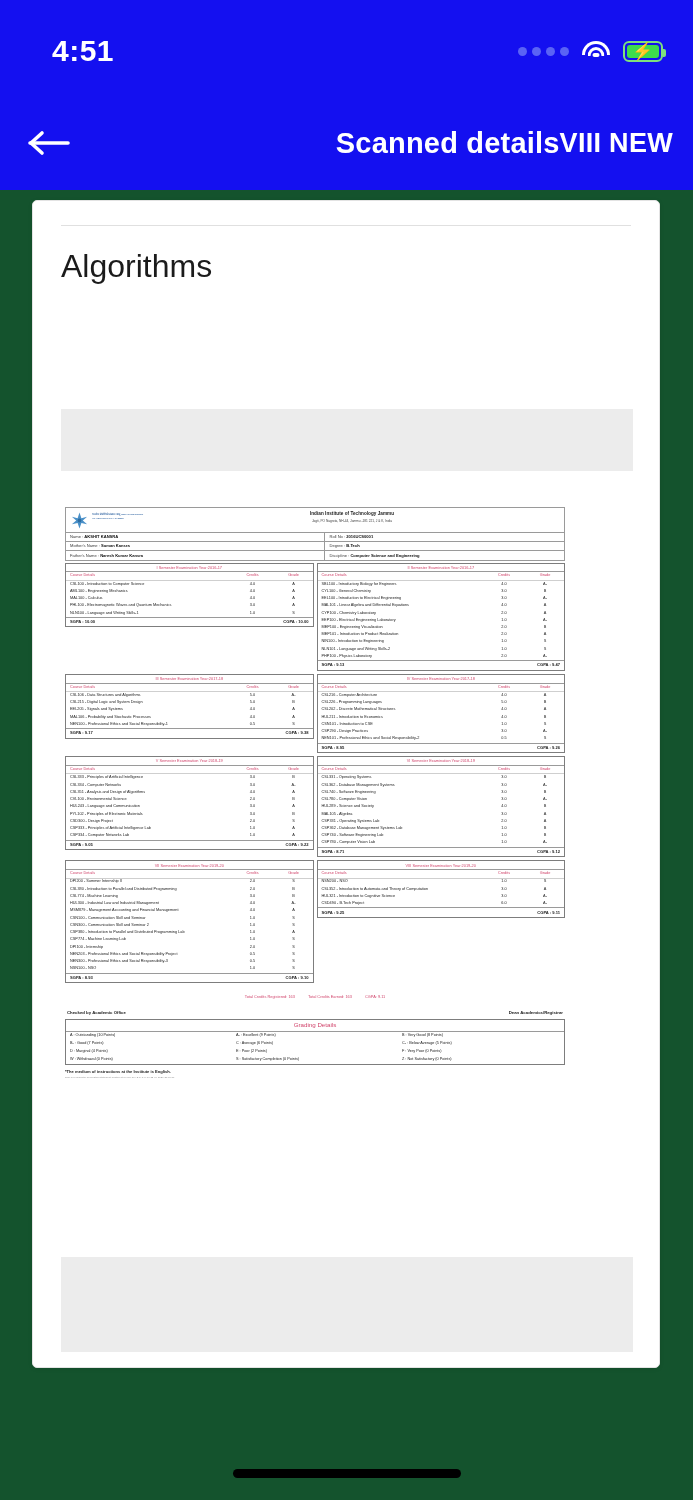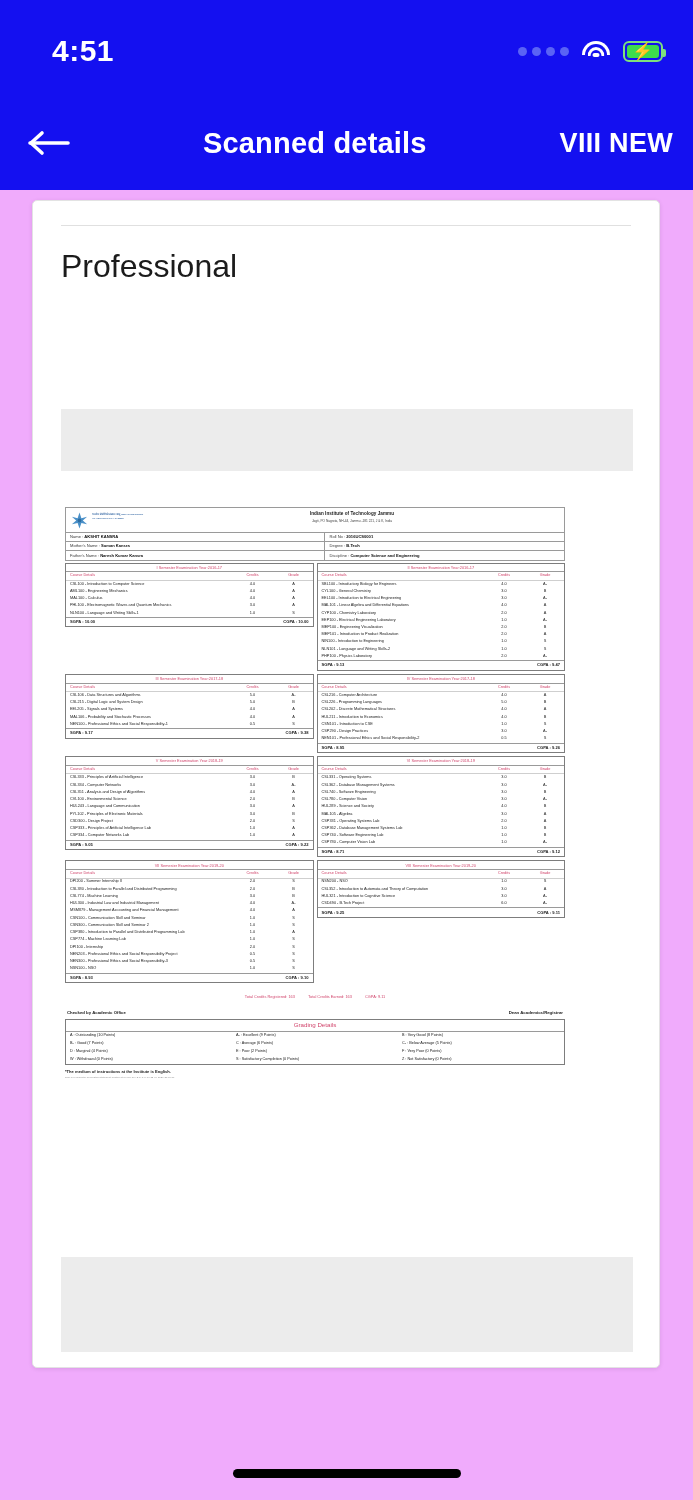--- a/index.html
+++ b/index.html
@@ -2,21 +2,21 @@
 <html><head>
 <meta charset="utf-8">
 <style>
   * { box-sizing: border-box; margin: 0; padding: 0; }
   html, body {
     width: 693px; height: 1500px;
     background: #ffffff;
     font-family: "Liberation Sans", sans-serif;
     overflow: hidden;
   }
-  .phone { position: relative; width: 693px; height: 1500px; background:#f0abfc; }
+  .phone { position: relative; width: 693px; height: 1500px; background:#14532d; }
 
   
   .topbar {
     position:absolute; top:0; left:0; width:693px; height:190px;
     background:#1410F0;
   }
   .statusbar {
     position:absolute; top:0; left:0; width:100%; height:80px;
     display:flex; align-items:center; justify-content:space-between;
     padding: 22px 30px 0 52px;
@@ -41,21 +41,21 @@
   .appbar {
     position:absolute; top:96px; left:0; width:100%; height:94px;
     display:flex; align-items:center;
   }
   .back-btn {
     width:100px; display:flex; align-items:center; justify-content:center;
     cursor:pointer; background:none; border:none;
   }
   .back-btn svg { width:44px; height:30px; }
   .appbar-title {
-    flex:1; text-align:center; color:#fff; font-size:29px; font-weight:700;
+    flex:1; text-align:right; color:#fff; font-size:29px; font-weight:700;
     letter-spacing:0.2px; margin-left:-30px;
   }
   .scan-new {
     color:#fff; font-size:27px; font-weight:700; letter-spacing:0.3px;
     padding-right:20px; background:none; border:none; cursor:pointer;
     font-family:"Liberation Sans", sans-serif;
   }
 
   
   .card {
@@ -162,21 +162,21 @@
           <path d="M14 5 L3 15 L14 25" stroke="#fff" stroke-width="3.6" stroke-linecap="round" stroke-linejoin="round" fill="none"></path>
         </svg>
       </button>
       <div class="appbar-title">Scanned details</div>
       <button class="scan-new">VIII NEW</button>
     </div>
   </div>
 
   <div class="card">
     <div class="divider"></div>
-    <div class="cert-label">Professional</div>
+    <div class="cert-label">Algorithms</div>
 
     <div class="img-wrap">
       <div class="img-band band-top"></div>
       <div class="img-band band-bottom"></div>
 
       <div class="doc">
 
         <div class="doc-head">
           <div class="logo-box">
             <div class="logo-star">

